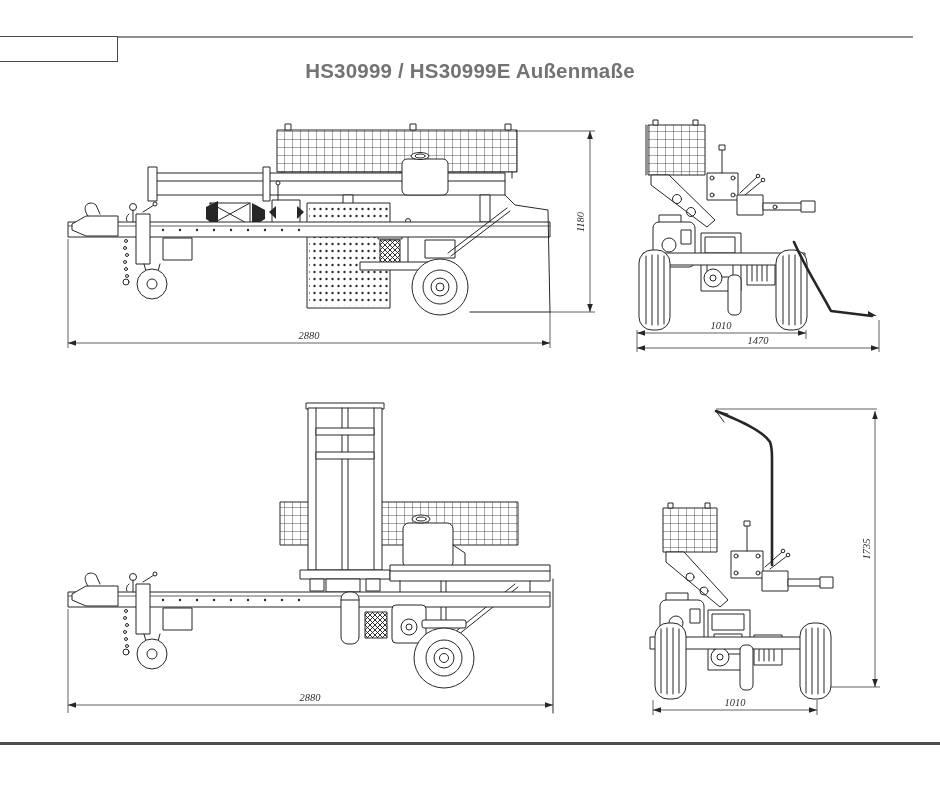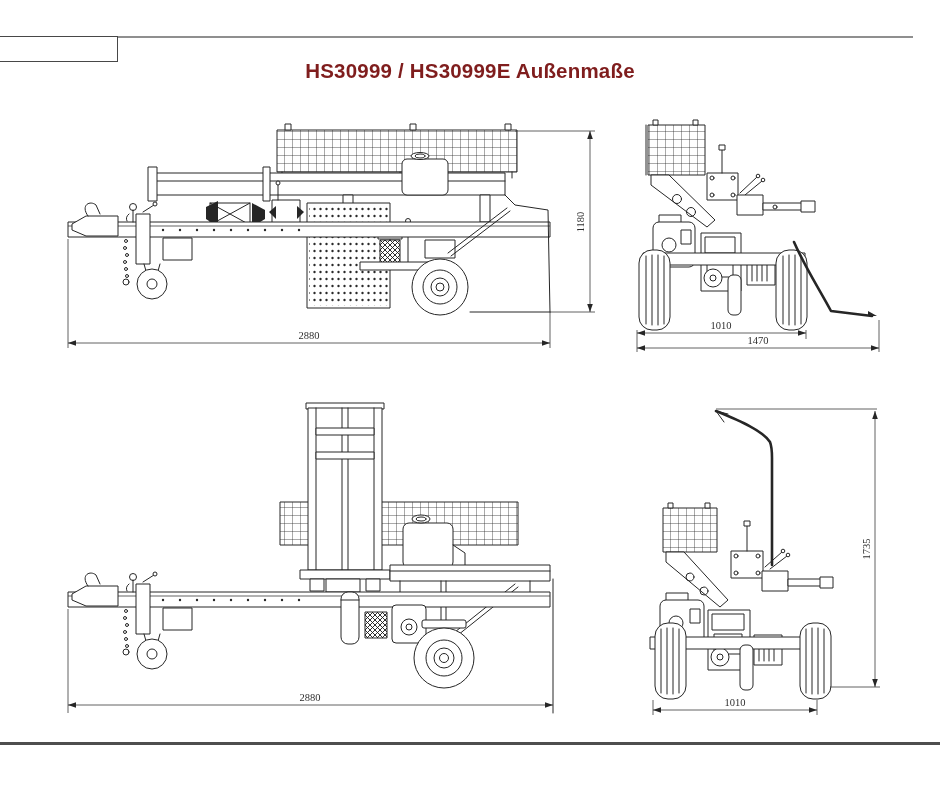--- a/index.html
+++ b/index.html
@@ -3,22 +3,22 @@
 <meta charset="utf-8">
 <style>
   html,body{margin:0;padding:0;background:#fff;}
   .page{position:relative;width:940px;height:788px;background:#fff;overflow:hidden;
         font-family:"Liberation Sans",sans-serif;}
   .rule-top{position:absolute;left:0;top:36px;width:913px;height:2px;background:#8f8f8f;}
   .rule-bottom{position:absolute;left:0;top:742px;width:940px;height:3px;background:#4e4e4e;}
   .tab-box{position:absolute;left:-2px;top:36px;width:120px;height:26px;background:#fff;
            border:1.5px solid #474747;box-sizing:border-box;z-index:2;}
   .title{position:absolute;left:0;right:0;top:59px;margin:0;text-align:center;
-         font-size:20.5px;font-weight:700;color:#7f1d1d;letter-spacing:.2px;}
-  figure.view{position:absolute;margin:0;}
+         font-size:20.5px;font-weight:700;color:#737373;letter-spacing:.2px;}
+  figure.view{position:absolute;margin:0;font-style:italic;}
   .v1{left:60px;top:115px;}
   .v2{left:625px;top:115px;}
   .v3{left:60px;top:395px;}
   .v4{left:630px;top:395px;}
   svg{display:block;}
   .s{fill:none;stroke:#262626;stroke-width:1;stroke-linejoin:round;stroke-linecap:round;}
   .sw{fill:#fff;stroke:#262626;stroke-width:1;stroke-linejoin:round;}
   .s25{fill:none;stroke:#262626;stroke-width:2.6;stroke-linejoin:round;stroke-linecap:round;}
   .thin{fill:none;stroke:#3a3a3a;stroke-width:.8;}
   .fl{fill:#262626;stroke:none;}

